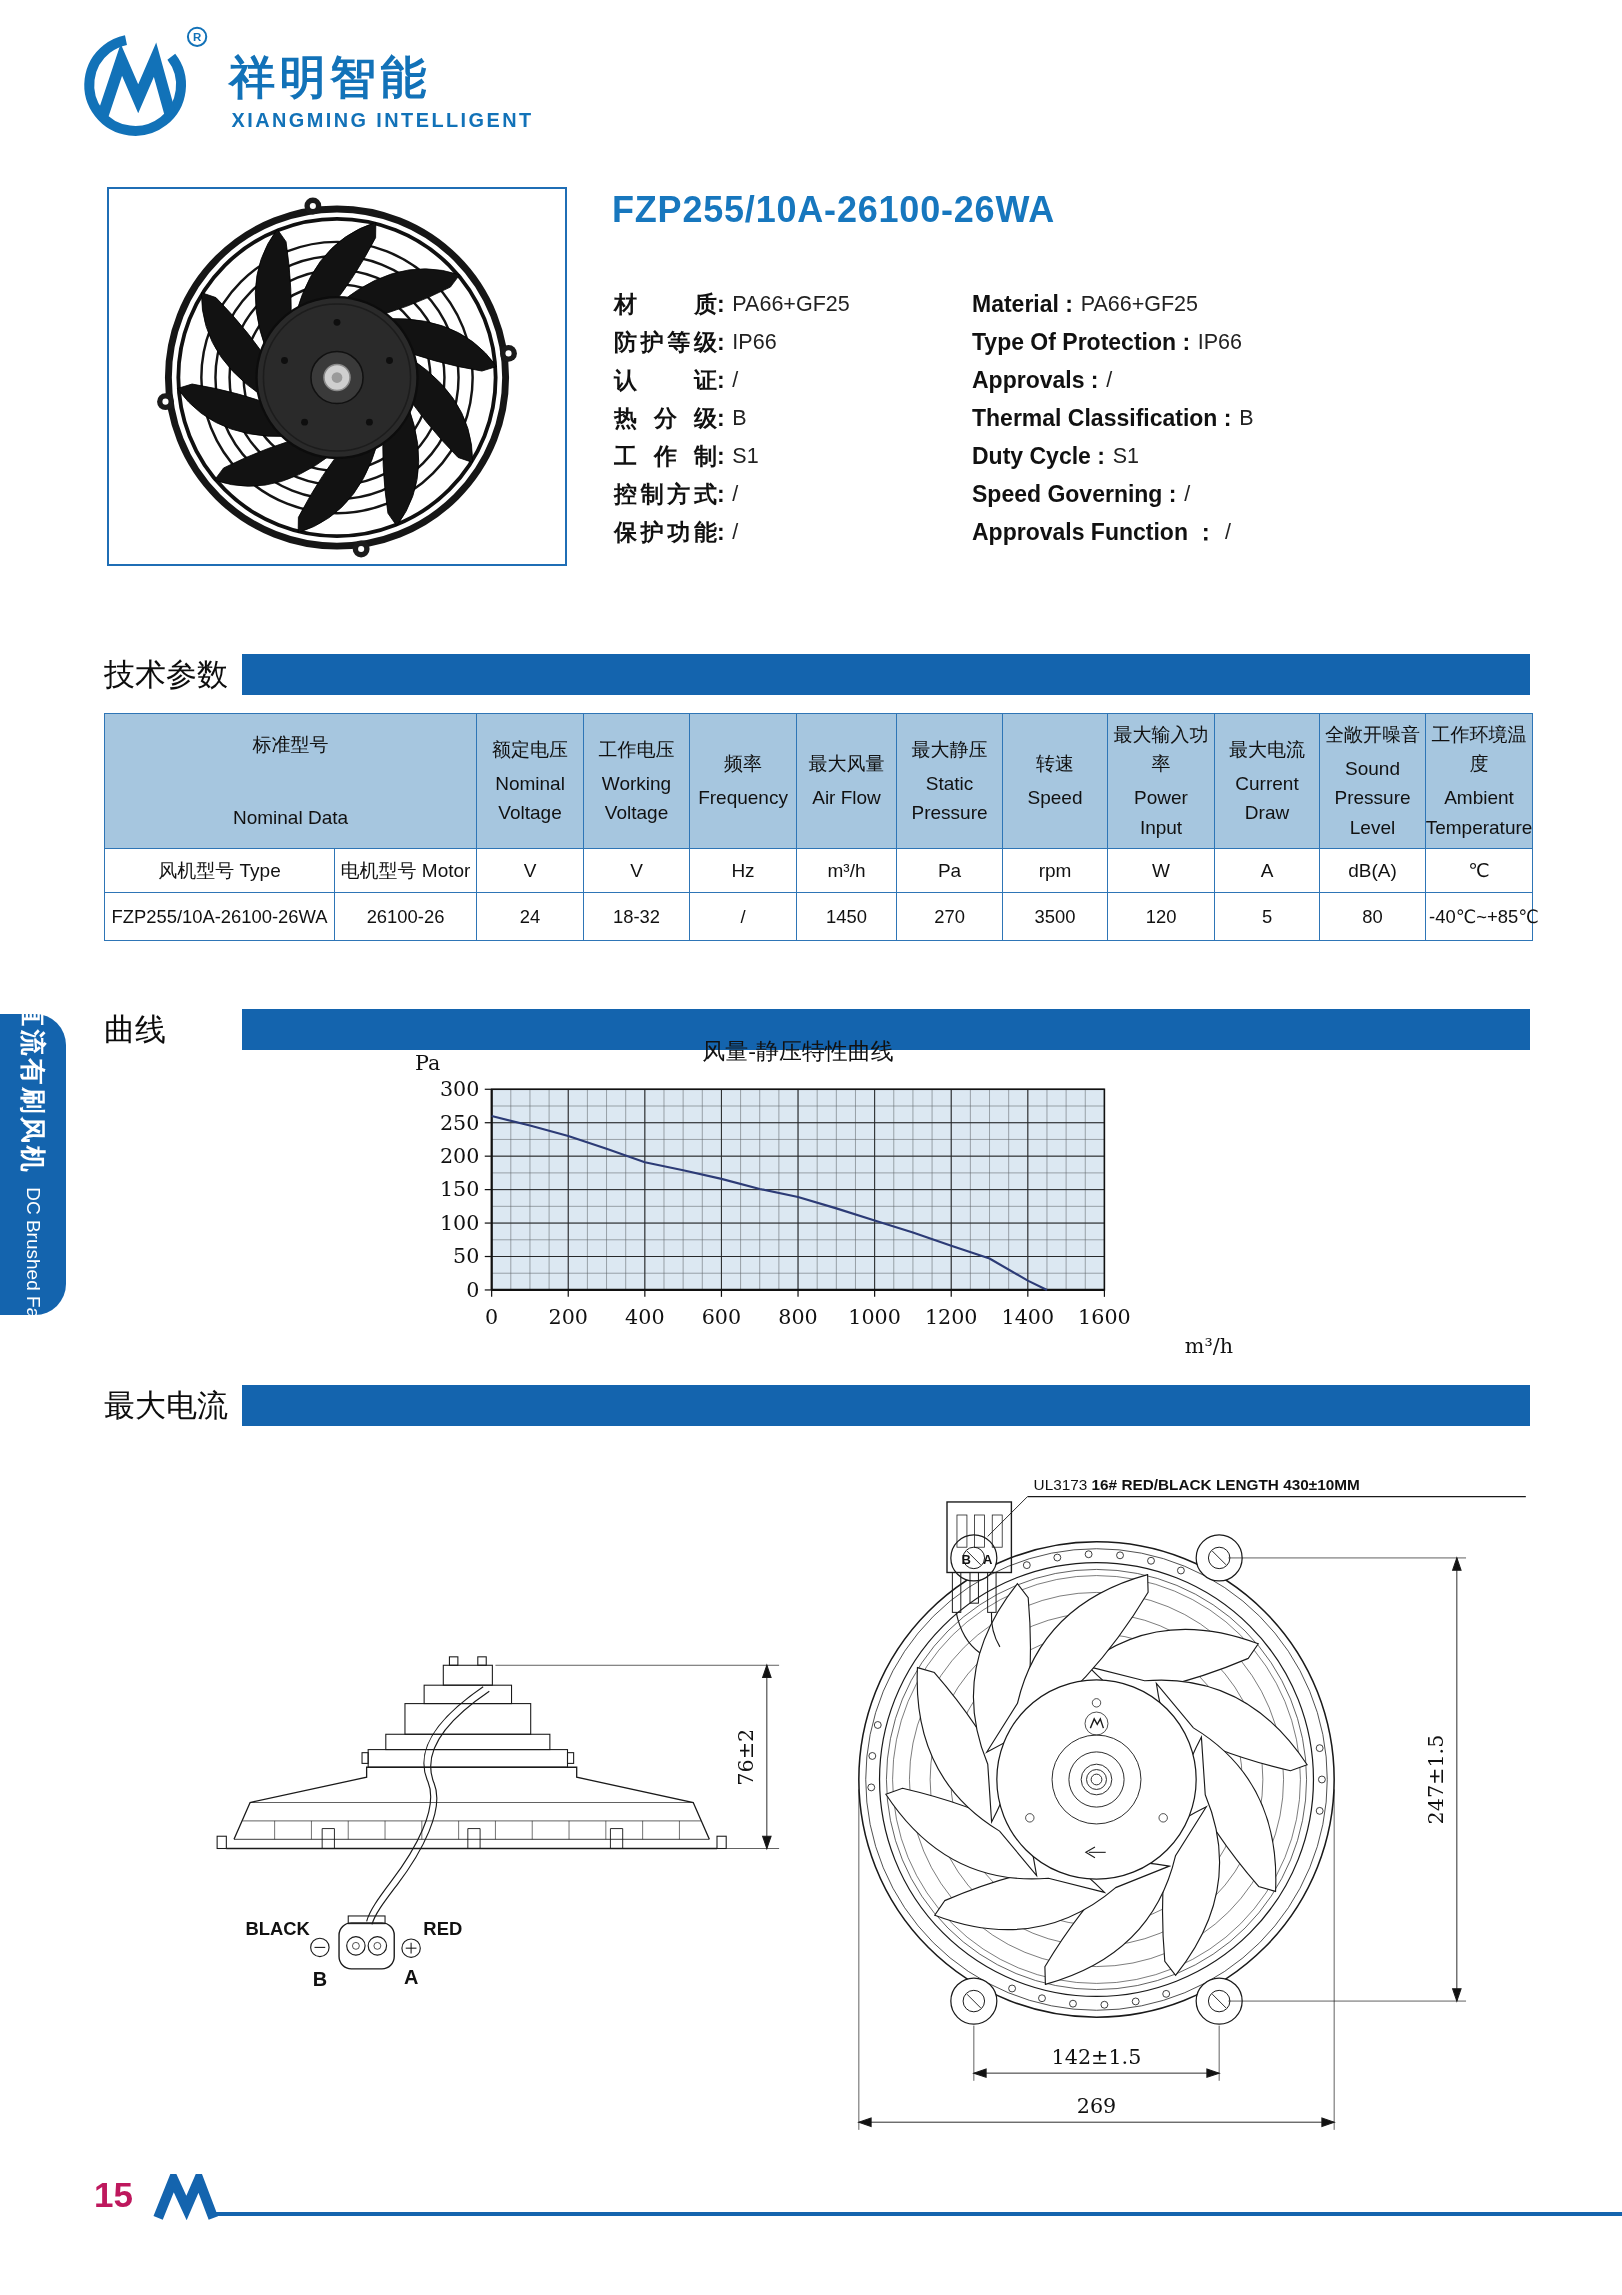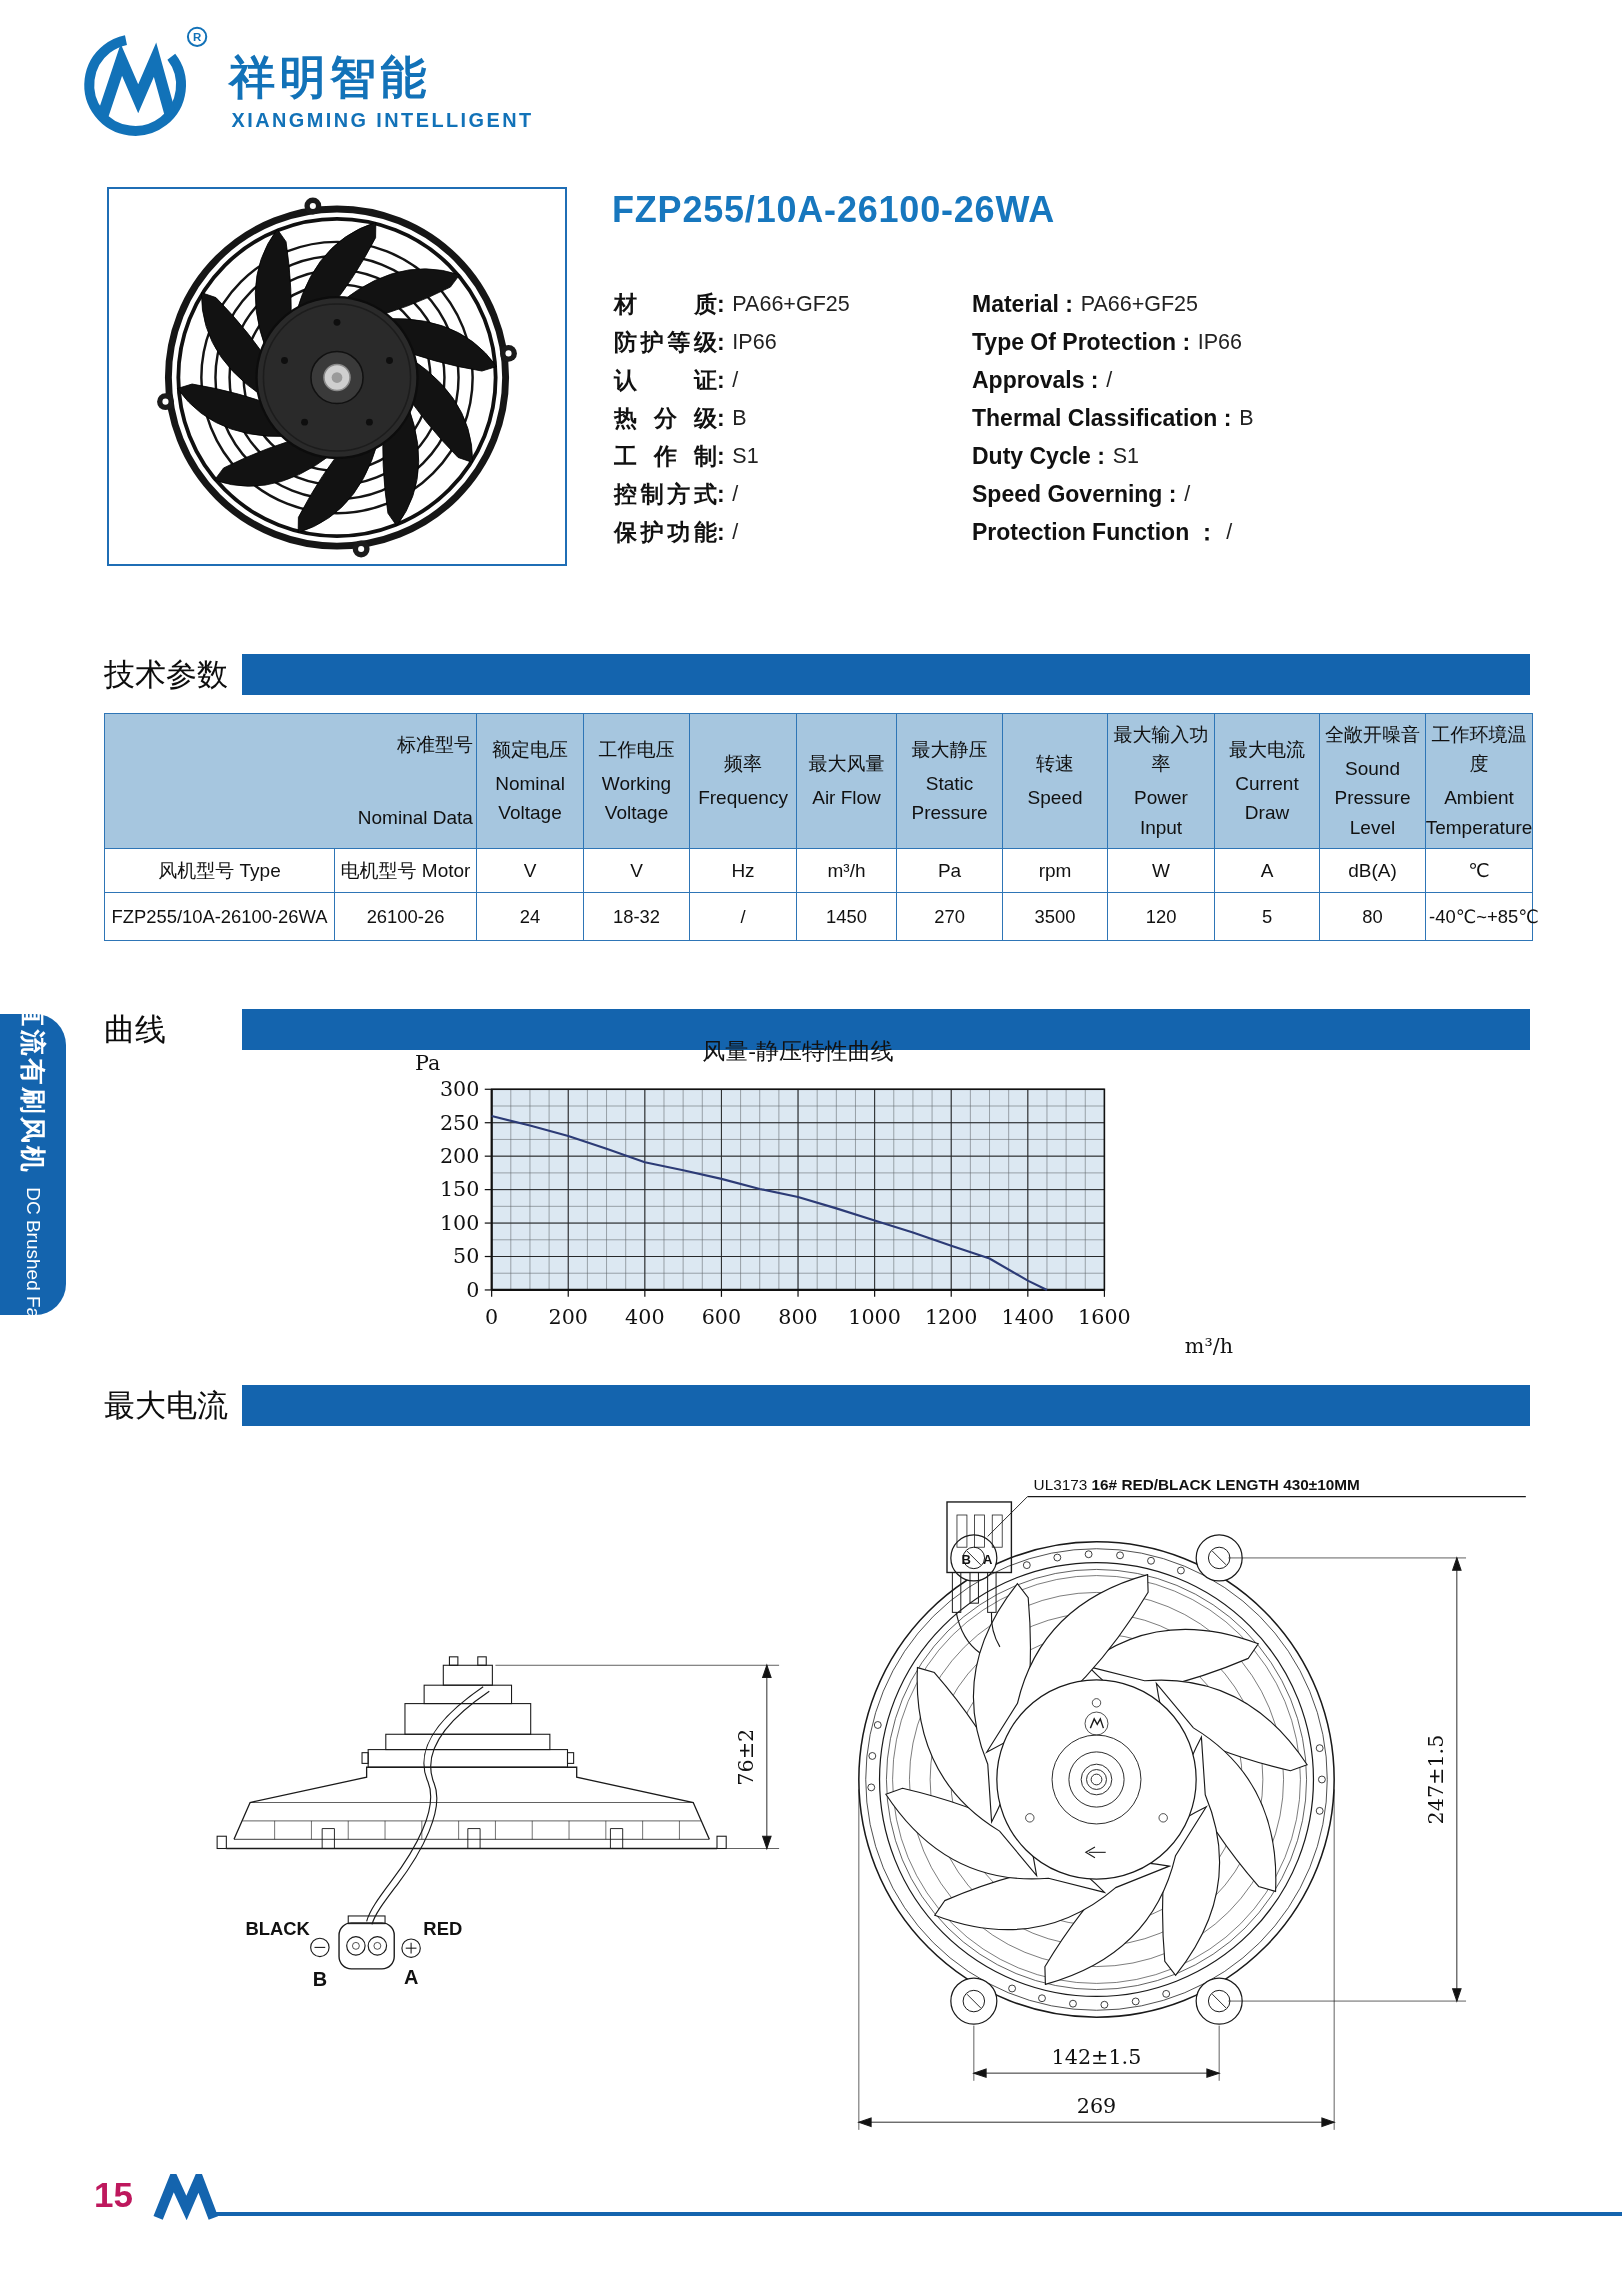--- a/index.html
+++ b/index.html
@@ -37,21 +37,21 @@
   .sec-bar{position:absolute;left:242px;width:1288px;height:41px;background:#1464AE;}
 
   
   .param-table{position:absolute;left:104px;top:713px;width:1427px;border-collapse:collapse;
                table-layout:fixed;border:1.5px solid #2E75B6;}
   .param-table th,.param-table td{border:0.8px solid #2E75B6;text-align:center;vertical-align:middle;
                font-weight:normal;padding:0 3.1px;}
   .param-table tr.hdr{background:#A6C6DF;height:135px;}
   .param-table tr.hdr th{font-size:19px;line-height:1.55;}
   .hcell{display:flex;flex-direction:column;align-items:center;justify-content:center;gap:4.6px;}
-  .hcell.first{gap:43px;align-items:flex-end;}
+  .hcell.first{gap:43px;}
   .param-table tr.units{height:44px;background:#fff;font-size:19px;margin-left:28px;}
   .param-table tr.vals{height:48px;background:#fff;font-size:18.4px;}
 
   .serif{font-family:"DejaVu Serif","Liberation Serif",serif;}
 
   
   .page-no{position:absolute;left:94px;top:2175px;font-size:35px;font-weight:bold;color:#be185d;}
   .footer-line{position:absolute;left:216px;top:2212px;width:1407px;height:3.8px;background:#1464AE;}
 </style>
 </head>
@@ -206,21 +206,21 @@
       </div>
       <div class="spec-row">
         <span class="en-label">Duty Cycle :</span>
         <span class="spec-val">S1</span>
       </div>
       <div class="spec-row">
         <span class="en-label">Speed Governing :</span>
         <span class="spec-val">/</span>
       </div>
       <div class="spec-row">
-        <span class="en-label">Protection Function ：</span>
+        <span class="en-label">Approvals Function ：</span>
         <span class="spec-val">/</span>
       </div>
     </div>
 
   <div class="sec-title" style="top:654px;">技术参数</div>
   <div class="sec-bar" style="top:654px;"></div>
   <table class="param-table" id="param-table">
       <colgroup>
         <col style="width:230px">
         <col style="width:142px">

